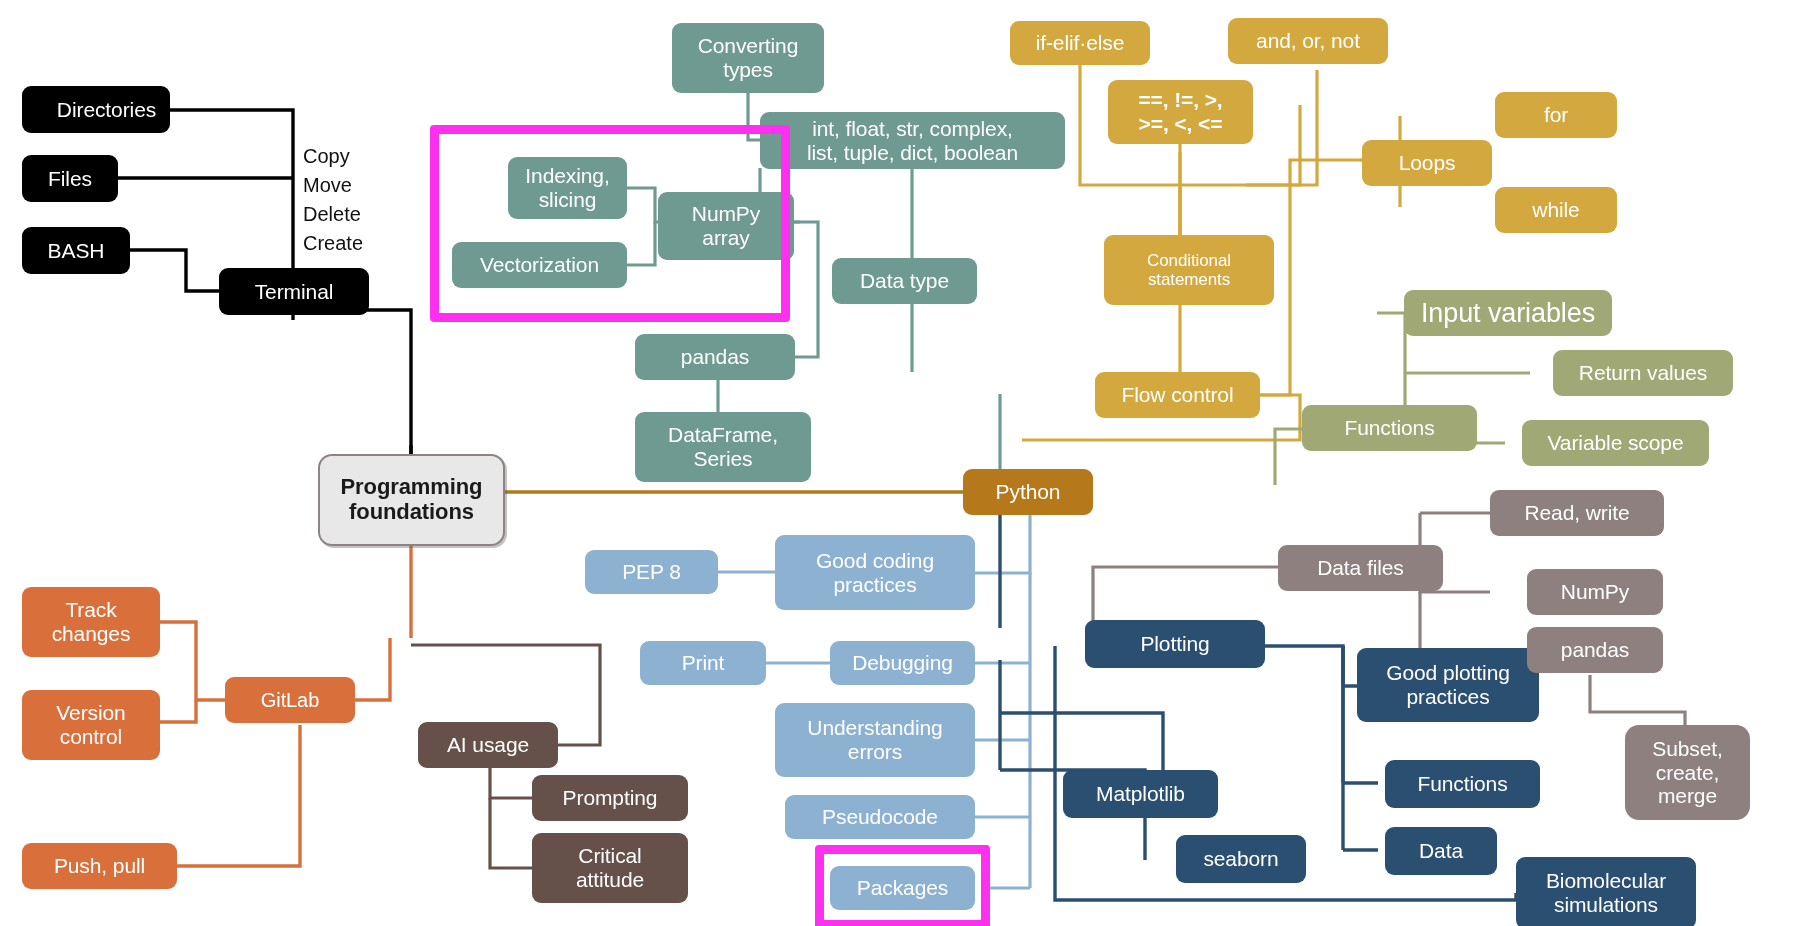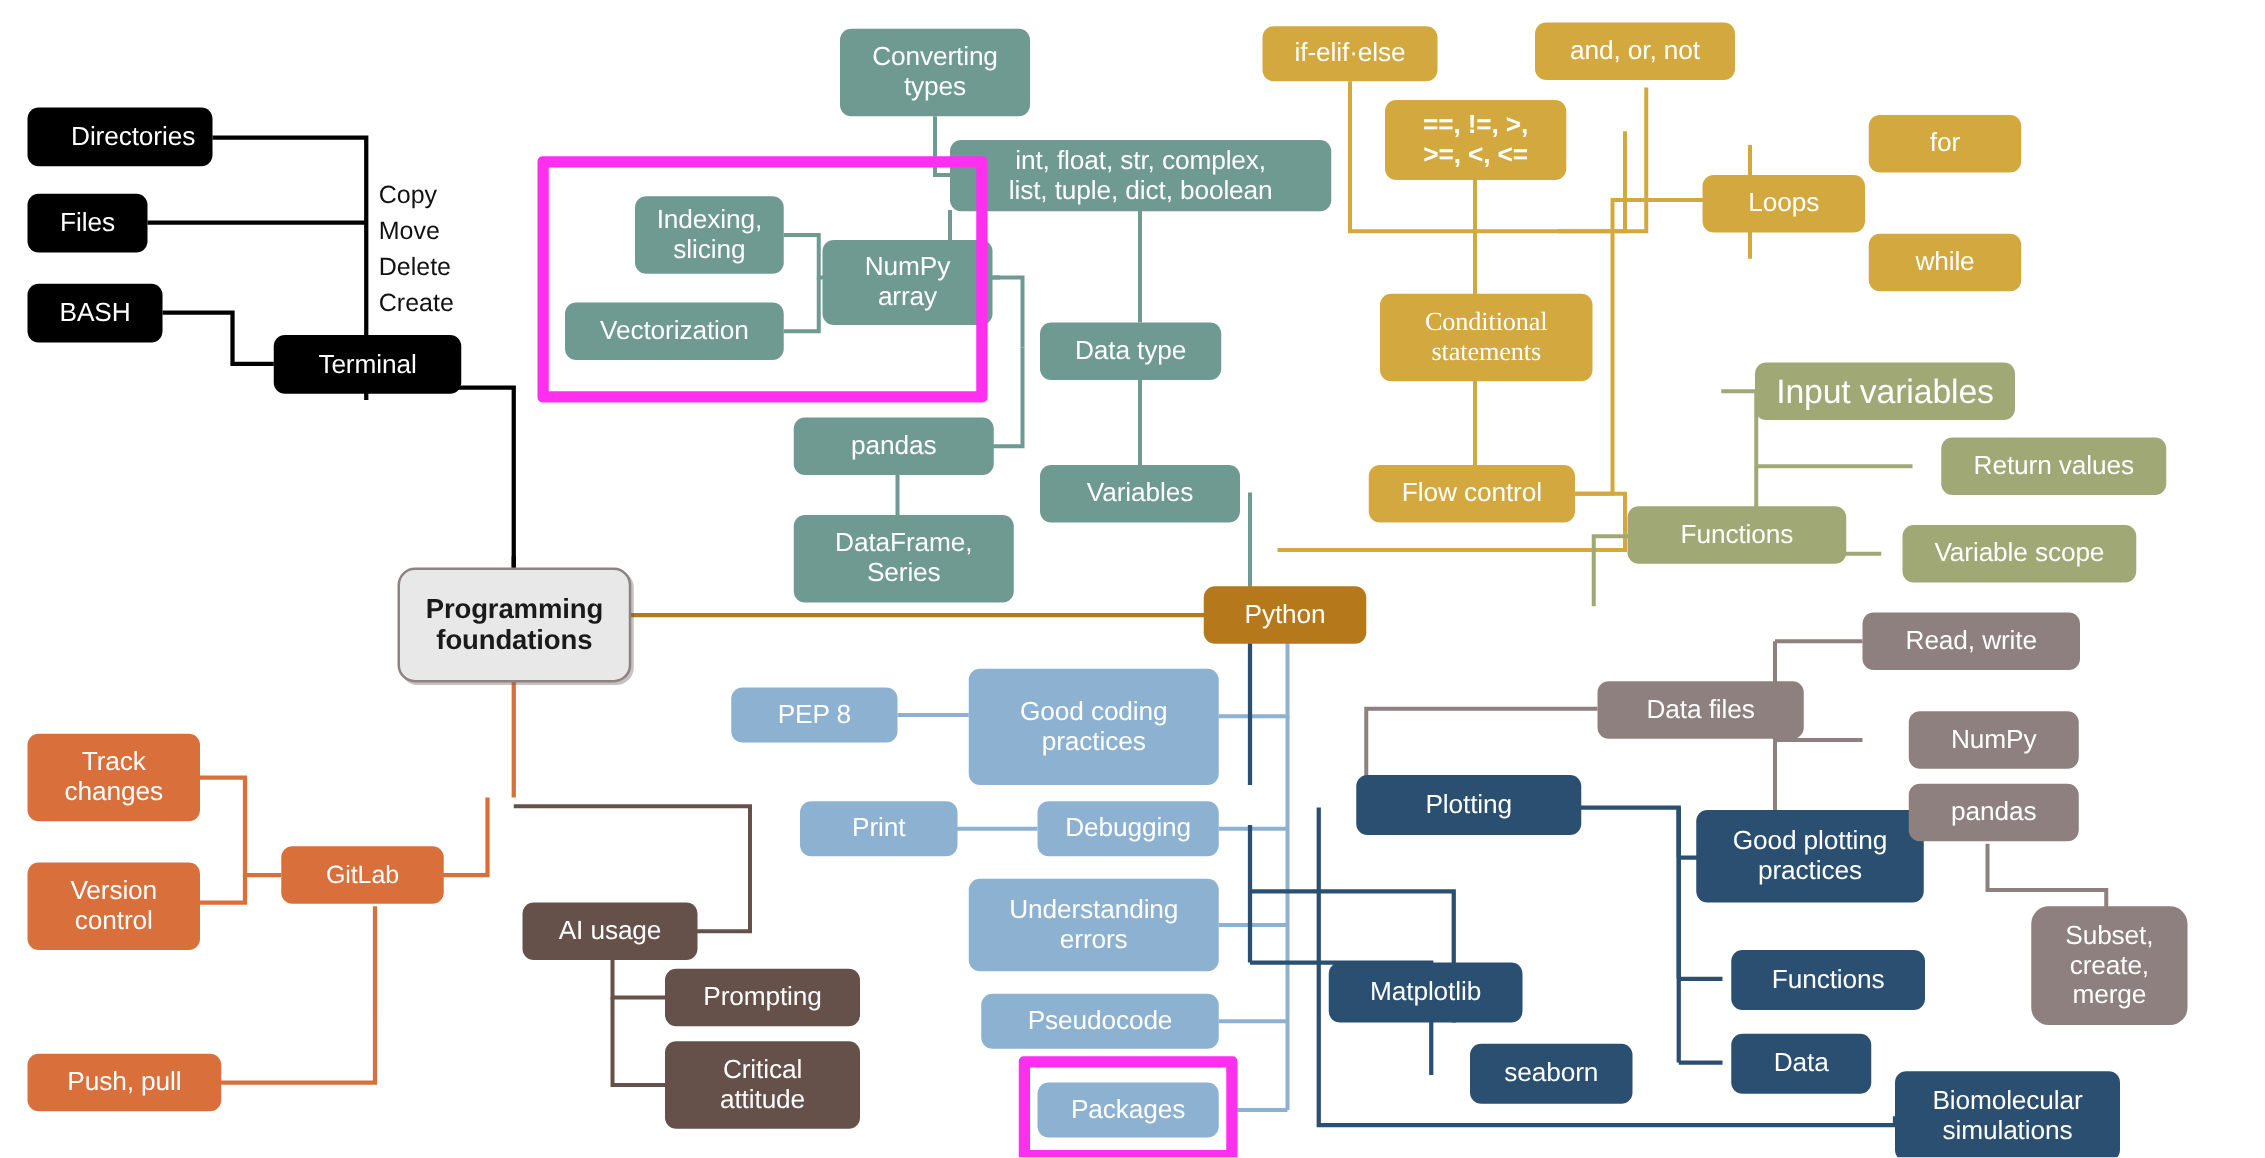--- a/index.html
+++ b/index.html
@@ -184,30 +184,29 @@
 list, tuple, dict, boolean</div>
   <div class="node" style="left:508px; top:157px; width:119px; height:62px; background:#6f9a92; font-size:21px;">Indexing,
 slicing</div>
   <div class="node" style="left:452px; top:242px; width:175px; height:46px; background:#6f9a92; font-size:21px;">Vectorization</div>
   <div class="node" style="left:658px; top:192px; width:136px; height:68px; background:#6f9a92; font-size:21px;">NumPy
 array</div>
   <div class="node" style="left:832px; top:258px; width:145px; height:46px; background:#6f9a92; font-size:21px;">Data type</div>
   <div class="node" style="left:635px; top:334px; width:160px; height:46px; background:#6f9a92; font-size:21px;">pandas</div>
   <div class="node" style="left:635px; top:412px; width:176px; height:70px; background:#6f9a92; font-size:21px;">DataFrame,
 Series</div>
-  <div class="node" style="left:832px; top:372px; width:160px; height:46px; background:#6f9a92; font-size:21px;">Variables</div>
 
   <div class="node" style="left:1010px; top:21px; width:140px; height:44px; background:#d3a93f; font-size:21px;">if-elif·else</div>
   <div class="node" style="left:1228px; top:18px; width:160px; height:46px; background:#d3a93f; font-size:21px;">and, or, not</div>
   <div class="node" style="left:1108px; top:80px; width:145px; height:64px; background:#d3a93f; font-size:21px; font-weight:bold;">==, !=, &gt;,
 &gt;=, &lt;, &lt;=</div>
   <div class="node" style="left:1495px; top:92px; width:122px; height:46px; background:#d3a93f; font-size:21px;">for</div>
   <div class="node" style="left:1495px; top:187px; width:122px; height:46px; background:#d3a93f; font-size:21px;">while</div>
   <div class="node" style="left:1362px; top:140px; width:130px; height:46px; background:#d3a93f; font-size:21px;">Loops</div>
-  <div class="node" style="left:1104px; top:235px; width:170px; height:70px; background:#d3a93f; font-size:21px;font-family:Liberation Serif, serif;">Conditional
+  <div class="node" style="left:1104px; top:235px; width:170px; height:70px; background:#d3a93f; font-size:17px;">Conditional
 statements</div>
   <div class="node" style="left:1095px; top:372px; width:165px; height:46px; background:#d3a93f; font-size:21px;">Flow control</div>
 
   <div class="node" style="left:1404px; top:290px; width:208px; height:46px; background:#a0a875; font-size:27px;">Input variables</div>
   <div class="node" style="left:1553px; top:350px; width:180px; height:46px; background:#a0a875; font-size:21px;">Return values</div>
   <div class="node" style="left:1522px; top:420px; width:187px; height:46px; background:#a0a875; font-size:21px;">Variable scope</div>
   <div class="node" style="left:1302px; top:405px; width:175px; height:46px; background:#a0a875; font-size:21px;">Functions</div>
 
   <div class="node" style="left:963px; top:469px; width:130px; height:46px; background:#b5791b; font-size:21px;">Python</div>
 
@@ -217,21 +216,21 @@
 control</div>
   <div class="node" style="left:22px; top:843px; width:155px; height:46px; background:#d9703c; font-size:21px;">Push, pull</div>
   <div class="node" style="left:225px; top:677px; width:130px; height:46px; background:#d9703c; font-size:20px;">GitLab</div>
 
   <div class="node" style="left:418px; top:722px; width:140px; height:46px; background:#66514a; font-size:21px;">AI usage</div>
   <div class="node" style="left:532px; top:775px; width:156px; height:46px; background:#66514a; font-size:21px;">Prompting</div>
   <div class="node" style="left:532px; top:833px; width:156px; height:70px; background:#66514a; font-size:21px;">Critical
 attitude</div>
 
   <div class="node" style="left:585px; top:550px; width:133px; height:44px; background:#8db2d1; font-size:21px;">PEP 8</div>
-  <div class="node" style="left:775px; top:535px; width:200px; height:93px; background:#8db2d1; font-size:21px;">Good coding
+  <div class="node" style="left:775px; top:535px; width:200px; height:75px; background:#8db2d1; font-size:21px;">Good coding
 practices</div>
   <div class="node" style="left:640px; top:641px; width:126px; height:44px; background:#8db2d1; font-size:21px;">Print</div>
   <div class="node" style="left:830px; top:641px; width:145px; height:44px; background:#8db2d1; font-size:21px;">Debugging</div>
   <div class="node" style="left:775px; top:703px; width:200px; height:74px; background:#8db2d1; font-size:21px;">Understanding
 errors</div>
   <div class="node" style="left:785px; top:795px; width:190px; height:44px; background:#8db2d1; font-size:21px;">Pseudocode</div>
   <div class="node" style="left:830px; top:866px; width:145px; height:44px; background:#8db2d1; font-size:21px;">Packages</div>
 
   <div class="node" style="left:1085px; top:620px; width:180px; height:48px; background:#2b4f70; font-size:21px;">Plotting</div>
   <div class="node" style="left:1063px; top:770px; width:155px; height:48px; background:#2b4f70; font-size:21px;">Matplotlib</div>

